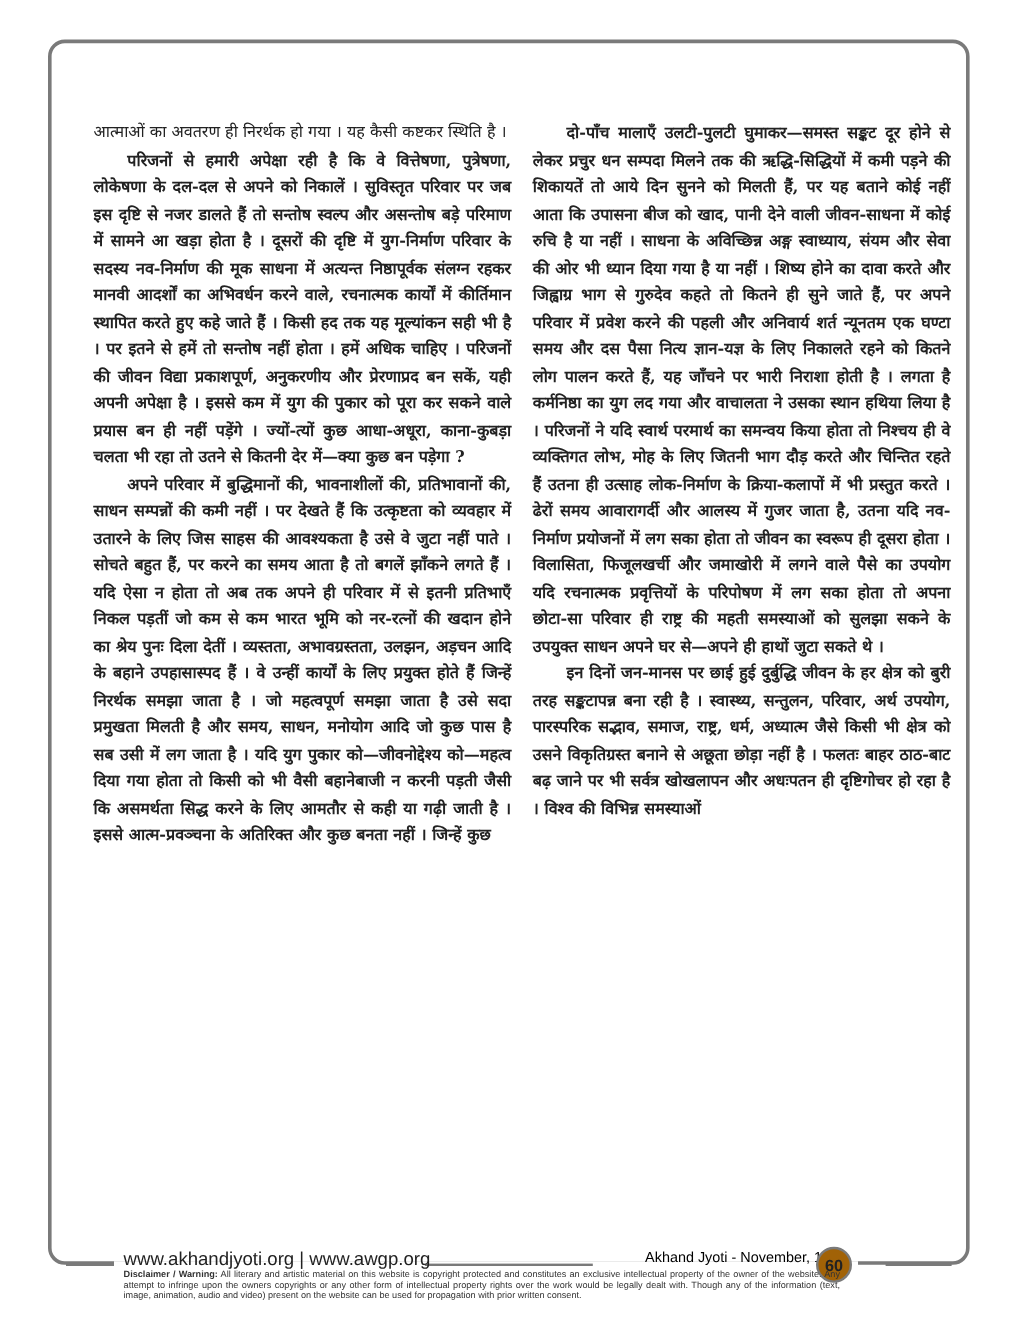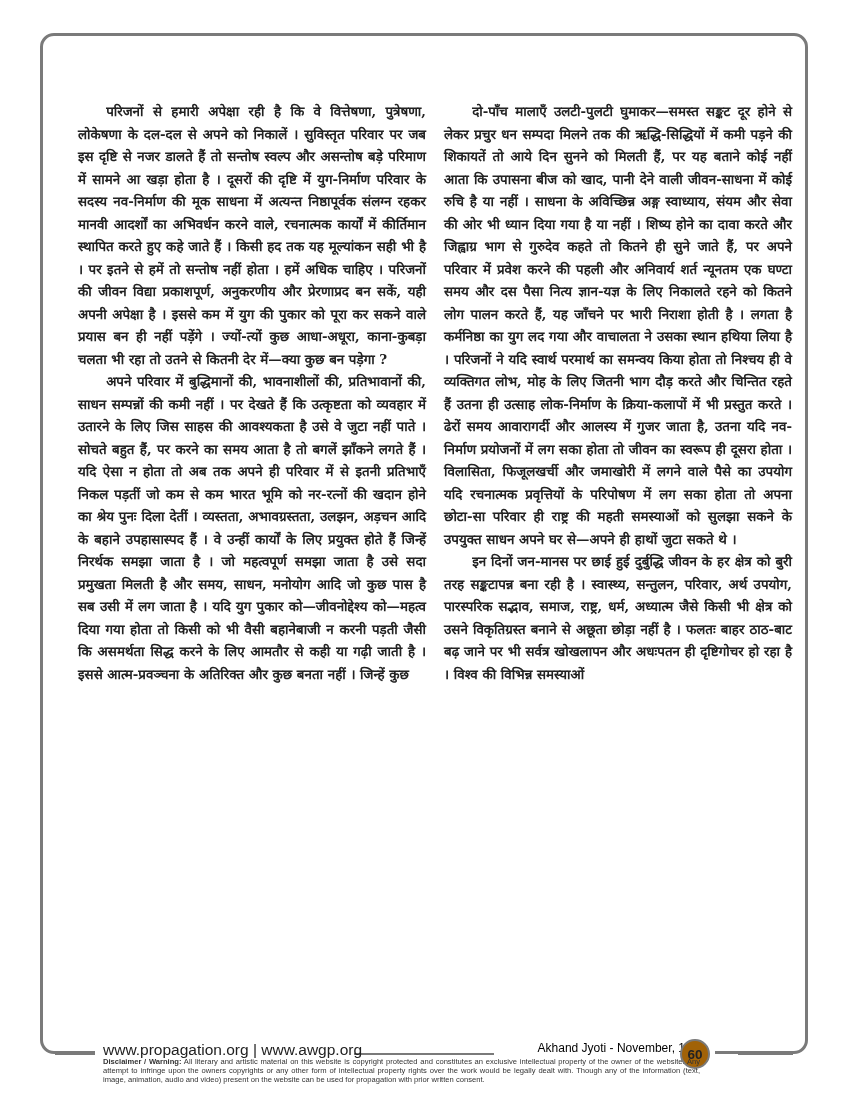--- a/index.html
+++ b/index.html
@@ -36,34 +36,35 @@
   }
   .disclaimer b { font-weight: bold; }
 </style>
 </head>
 <body>
 
 <div class="frame"></div>
 <div class="frame-gap" style="left:95px;width:620px;"></div>
 
 <div class="col left">
+  <p class="noindent">आत्माओं का अवतरण ही निरर्थक हो गया । यह कैसी कष्टकर स्थिति है ।</p>
   <p class="indent">परिजनों से हमारी अपेक्षा रही है कि वे वित्तेषणा, पुत्रेषणा, लोकेषणा के दल-दल से अपने को निकालें । सुविस्तृत परिवार पर जब इस दृष्टि से नजर डालते हैं तो सन्तोष स्वल्प और असन्तोष बड़े परिमाण में सामने आ खड़ा होता है । दूसरों की दृष्टि में युग-निर्माण परिवार के सदस्य नव-निर्माण की मूक साधना में अत्यन्त निष्ठापूर्वक संलग्न रहकर मानवी आदर्शों का अभिवर्धन करने वाले, रचनात्मक कार्यों में कीर्तिमान स्थापित करते हुए कहे जाते हैं । किसी हद तक यह मूल्यांकन सही भी है । पर इतने से हमें तो सन्तोष नहीं होता । हमें अधिक चाहिए । परिजनों की जीवन विद्या प्रकाशपूर्ण, अनुकरणीय और प्रेरणाप्रद बन सकें, यही अपनी अपेक्षा है । इससे कम में युग की पुकार को पूरा कर सकने वाले प्रयास बन ही नहीं पड़ेंगे । ज्यों-त्यों कुछ आधा-अधूरा, काना-कुबड़ा चलता भी रहा तो उतने से कितनी देर में—क्या कुछ बन पड़ेगा ?</p>
   <p class="indent">अपने परिवार में बुद्धिमानों की, भावनाशीलों की, प्रतिभावानों की, साधन सम्पन्नों की कमी नहीं । पर देखते हैं कि उत्कृष्टता को व्यवहार में उतारने के लिए जिस साहस की आवश्यकता है उसे वे जुटा नहीं पाते । सोचते बहुत हैं, पर करने का समय आता है तो बगलें झाँकने लगते हैं । यदि ऐसा न होता तो अब तक अपने ही परिवार में से इतनी प्रतिभाएँ निकल पड़तीं जो कम से कम भारत भूमि को नर-रत्नों की खदान होने का श्रेय पुनः दिला देतीं । व्यस्तता, अभावग्रस्तता, उलझन, अड़चन आदि के बहाने उपहासास्पद हैं । वे उन्हीं कार्यों के लिए प्रयुक्त होते हैं जिन्हें निरर्थक समझा जाता है । जो महत्वपूर्ण समझा जाता है उसे सदा प्रमुखता मिलती है और समय, साधन, मनोयोग आदि जो कुछ पास है सब उसी में लग जाता है । यदि युग पुकार को—जीवनोद्देश्य को—महत्व दिया गया होता तो किसी को भी वैसी बहानेबाजी न करनी पड़ती जैसी कि असमर्थता सिद्ध करने के लिए आमतौर से कही या गढ़ी जाती है । इससे आत्म-प्रवञ्चना के अतिरिक्त और कुछ बनता नहीं । जिन्हें कुछ</p>
 </div>
 
 <div class="col right">
   <p class="indent">दो-पाँच मालाएँ उलटी-पुलटी घुमाकर—समस्त सङ्कट दूर होने से लेकर प्रचुर धन सम्पदा मिलने तक की ऋद्धि-सिद्धियों में कमी पड़ने की शिकायतें तो आये दिन सुनने को मिलती हैं, पर यह बताने कोई नहीं आता कि उपासना बीज को खाद, पानी देने वाली जीवन-साधना में कोई रुचि है या नहीं । साधना के अविच्छिन्न अङ्ग स्वाध्याय, संयम और सेवा की ओर भी ध्यान दिया गया है या नहीं । शिष्य होने का दावा करते और जिह्वाग्र भाग से गुरुदेव कहते तो कितने ही सुने जाते हैं, पर अपने परिवार में प्रवेश करने की पहली और अनिवार्य शर्त न्यूनतम एक घण्टा समय और दस पैसा नित्य ज्ञान-यज्ञ के लिए निकालते रहने को कितने लोग पालन करते हैं, यह जाँचने पर भारी निराशा होती है । लगता है कर्मनिष्ठा का युग लद गया और वाचालता ने उसका स्थान हथिया लिया है । परिजनों ने यदि स्वार्थ परमार्थ का समन्वय किया होता तो निश्चय ही वे व्यक्तिगत लोभ, मोह के लिए जितनी भाग दौड़ करते और चिन्तित रहते हैं उतना ही उत्साह लोक-निर्माण के क्रिया-कलापों में भी प्रस्तुत करते । ढेरों समय आवारागर्दी और आलस्य में गुजर जाता है, उतना यदि नव-निर्माण प्रयोजनों में लग सका होता तो जीवन का स्वरूप ही दूसरा होता । विलासिता, फिजूलखर्ची और जमाखोरी में लगने वाले पैसे का उपयोग यदि रचनात्मक प्रवृत्तियों के परिपोषण में लग सका होता तो अपना छोटा-सा परिवार ही राष्ट्र की महती समस्याओं को सुलझा सकने के उपयुक्त साधन अपने घर से—अपने ही हाथों जुटा सकते थे ।</p>
   <p class="indent">इन दिनों जन-मानस पर छाई हुई दुर्बुद्धि जीवन के हर क्षेत्र को बुरी तरह सङ्कटापन्न बना रही है । स्वास्थ्य, सन्तुलन, परिवार, अर्थ उपयोग, पारस्परिक सद्भाव, समाज, राष्ट्र, धर्म, अध्यात्म जैसे किसी भी क्षेत्र को उसने विकृतिग्रस्त बनाने से अछूता छोड़ा नहीं है । फलतः बाहर ठाठ-बाट बढ़ जाने पर भी सर्वत्र खोखलापन और अधःपतन ही दृष्टिगोचर हो रहा है । विश्व की विभिन्न समस्याओं</p>
 </div>
 
 <div class="footer-line" style="left:55px;width:40px;"></div>
 <div class="footer-line" style="left:354px;width:140px;"></div>
 <div class="footer-line" style="left:738px;width:55px;"></div>
 
-<div class="site">www.propagation.org | www.awgp.org</div>
+<div class="site">www.akhandjyoti.org | www.awgp.org</div>
 <div class="mag">Akhand Jyoti - November, 1976</div>
 <div class="page-num">
   <span>60</span>
 </div>
 
 <div class="disclaimer">
   <b>Disclaimer / Warning:</b>
   <span>All literary and artistic material on this website is copyright protected and constitutes an exclusive intellectual property of the owner of the website. Any attempt to infringe upon the owners copyrights or any other form of intellectual property rights over the work would be legally dealt with. Though any of the information (text, image, animation, audio and video) present on the website can be used for propagation with prior written consent.</span>
 </div>
 

